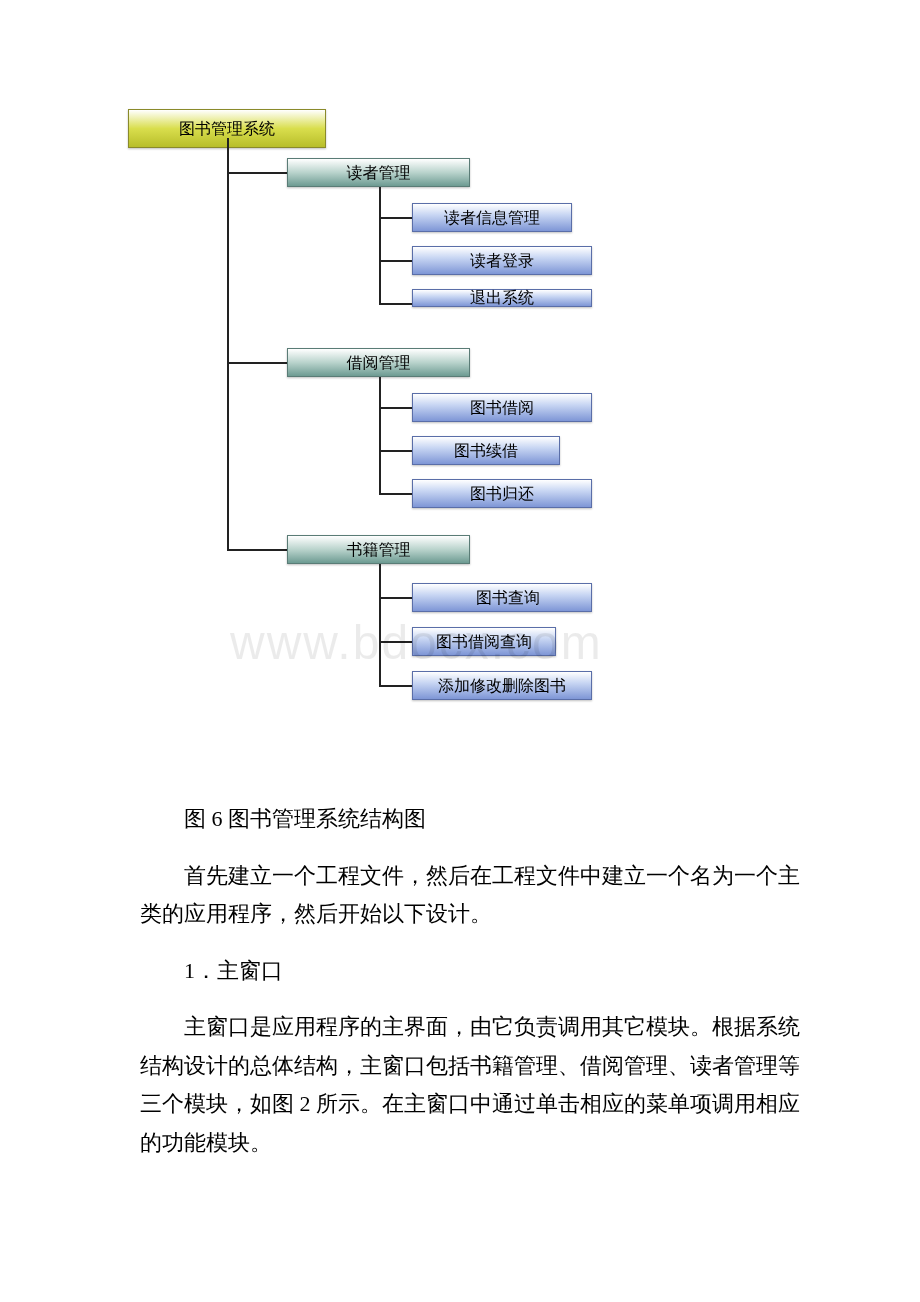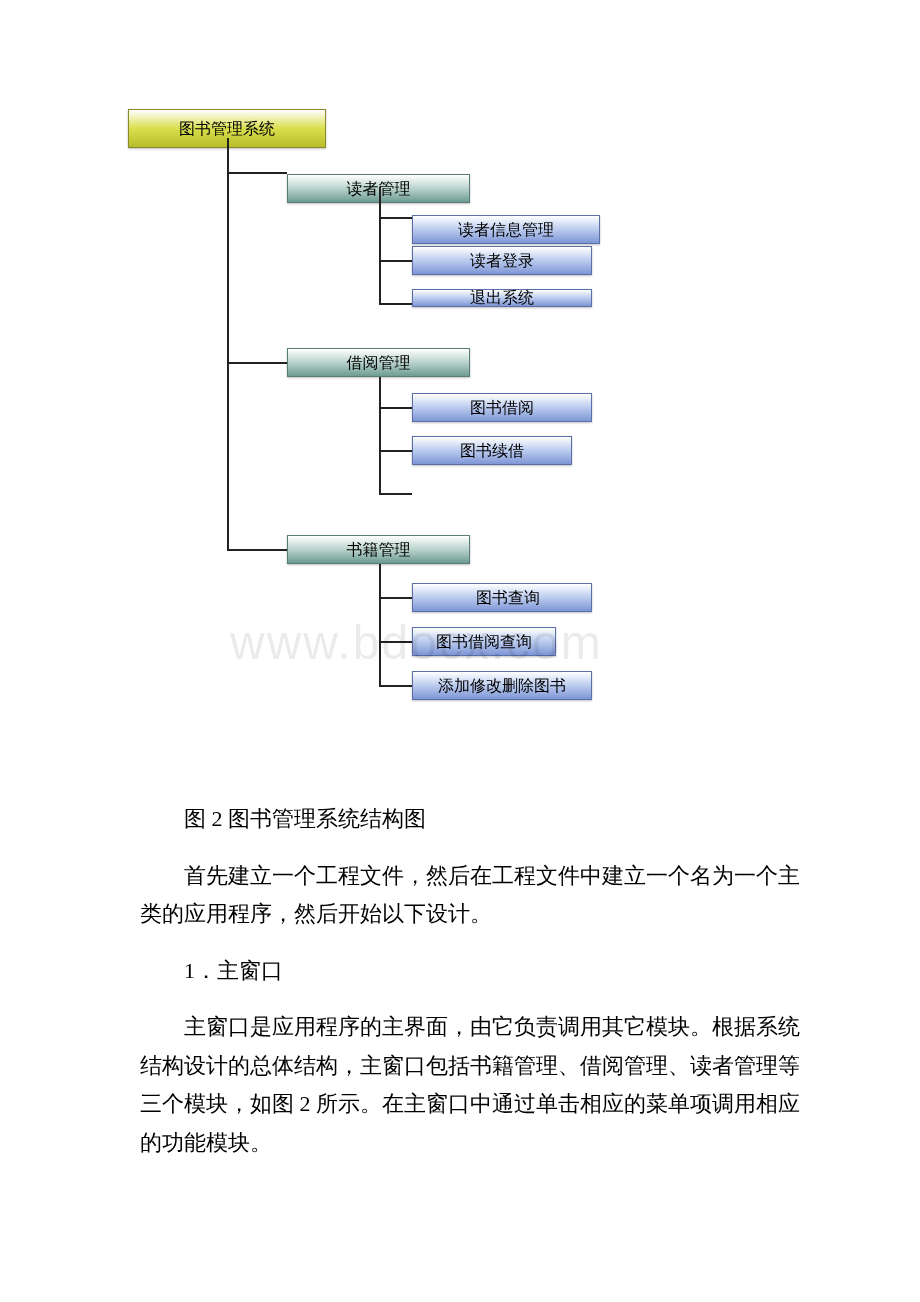--- a/index.html
+++ b/index.html
@@ -90,61 +90,62 @@
 
 <div class="page">
 
   <div class="diagram-area">
 
     <div class="node node-root" style="left:128px; top:109px; width:198px; height:39px;">图书管理系统</div>
 
     <div class="connector" style="left:227px; top:138px; width:2px; height:411px;"></div>
 
     <div class="connector" style="left:227px; top:172px; width:60px; height:2px;"></div>
-    <div class="node node-cat" style="left:287px; top:158px; width:183px; height:29px;margin-top:16px;">读者管理</div>
+    <div class="node node-cat" style="left:287px; top:158px; width:183px; height:29px;">读者管理</div>
 
     <div class="connector" style="left:379px; top:187px; width:2px; height:116px;"></div>
 
     <div class="connector" style="left:379px; top:217px; width:33px; height:2px;"></div>
-    <div class="node node-leaf" style="left:412px; top:215px; width:188px; height:29px;">读者信息管理</div>
+    <div class="node node-leaf" style="left:412px; top:203px; width:160px; height:29px;">读者信息管理</div>
 
     <div class="connector" style="left:379px; top:260px; width:33px; height:2px;"></div>
     <div class="node node-leaf" style="left:412px; top:246px; width:180px; height:29px;">读者登录</div>
 
     <div class="connector" style="left:379px; top:303px; width:33px; height:2px;"></div>
     <div class="node node-leaf" style="left:412px; top:289px; width:180px; height:18px;">退出系统</div>
 
     <div class="connector" style="left:227px; top:362px; width:60px; height:2px;"></div>
     <div class="node node-cat" style="left:287px; top:348px; width:183px; height:29px;">借阅管理</div>
     <div class="connector" style="left:379px; top:377px; width:2px; height:116px;"></div>
 
     <div class="connector" style="left:379px; top:407px; width:33px; height:2px;"></div>
     <div class="node node-leaf" style="left:412px; top:393px; width:180px; height:29px;">图书借阅</div>
 
     <div class="connector" style="left:379px; top:450px; width:33px; height:2px;"></div>
-    <div class="node node-leaf" style="left:412px; top:436px; width:160px; height:29px;text-align:center;">图书续借</div>
+    <div class="node node-leaf" style="left:412px; top:436px; width:148px; height:29px;text-align:center;">图书续借</div>
 
     <div class="connector" style="left:379px; top:493px; width:33px; height:2px;"></div>
+    <div class="node node-leaf" style="left:412px; top:479px; width:180px; height:29px;">图书归还</div>
 
     <div class="connector" style="left:227px; top:549px; width:60px; height:2px;"></div>
     <div class="node node-cat" style="left:287px; top:535px; width:183px; height:29px;">书籍管理</div>
     <div class="connector" style="left:379px; top:564px; width:2px; height:121px;"></div>
 
     <div class="connector" style="left:379px; top:597px; width:33px; height:2px;"></div>
     <div class="node node-leaf" style="left:412px; top:583px; width:180px; height:29px;padding-left:12px;">图书查询</div>
 
     <div class="connector" style="left:379px; top:641px; width:33px; height:2px;"></div>
     <div class="node node-leaf" style="left:412px; top:627px; width:144px; height:29px;">图书借阅查询</div>
 
     <div class="connector" style="left:379px; top:685px; width:33px; height:2px;"></div>
     <div class="node node-leaf" style="left:412px; top:671px; width:180px; height:29px;">添加修改删除图书</div>
 
     <div class="watermark" style="left:230px; top:615px;">www.bdocx.com</div>
   </div>
 
   <div class="body-text">
-    <p class="caption">图 2 图书管理系统结构图</p>
+    <p class="caption">图 6 图书管理系统结构图</p>
     <p class="para">首先建立一个工程文件，然后在工程文件中建立一个名为一个主类的应用程序，然后开始以下设计。</p>
     <p class="para">1．主窗口</p>
     <p class="para">主窗口是应用程序的主界面，由它负责调用其它模块。根据系统结构设计的总体结构，主窗口包括书籍管理、借阅管理、读者管理等三个模块，如图 2 所示。在主窗口中通过单击相应的菜单项调用相应的功能模块。</p>
   </div>
 
 </div>
 
 </body></html>

